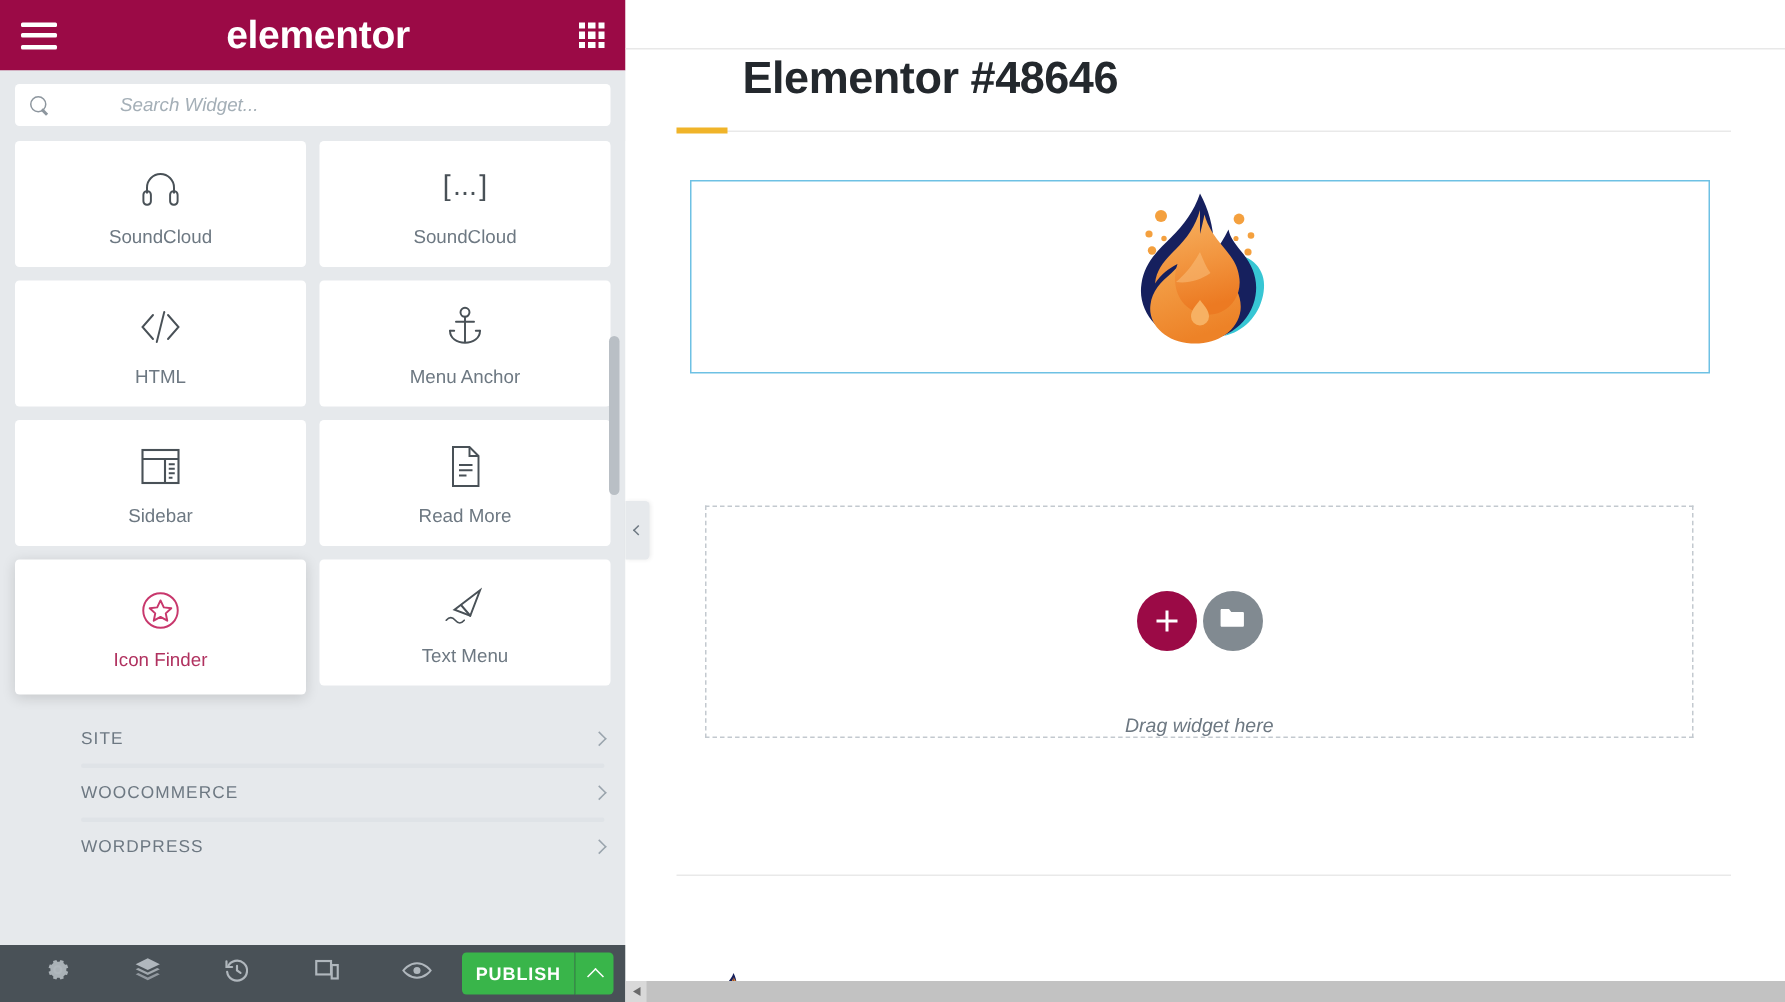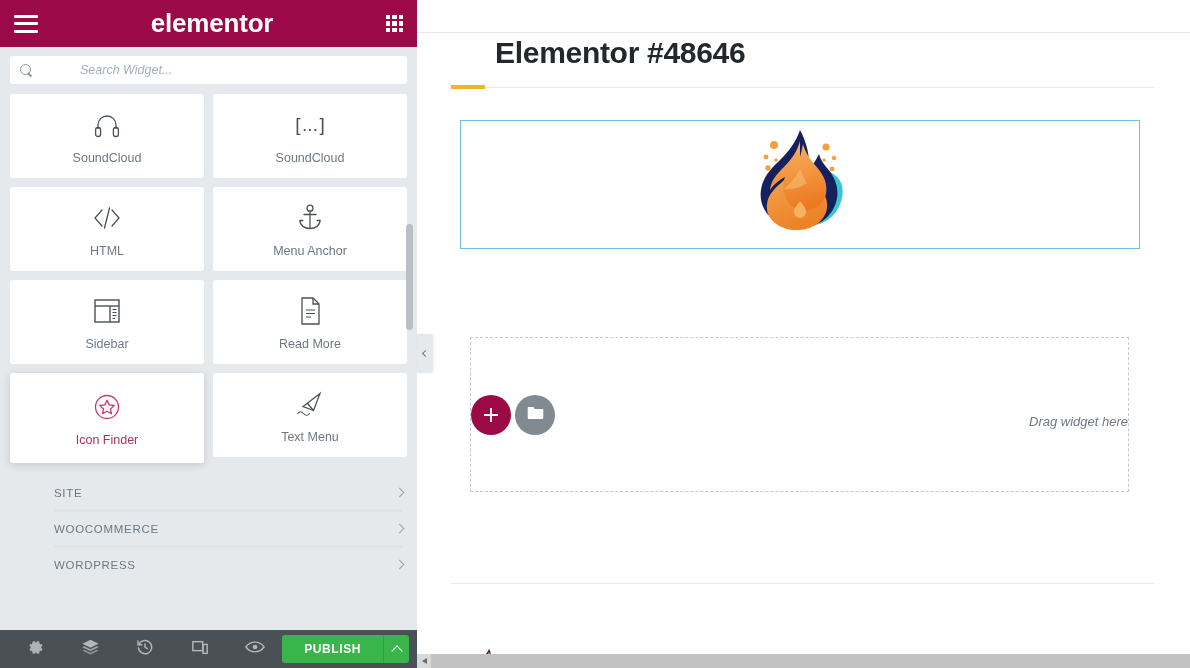--- a/index.html
+++ b/index.html
@@ -104,21 +104,21 @@
     display: flex; align-items: center; padding: 0 8px;
     gap: 0;
   }
   .footer-btn {
     width: 60px; height: 38px; display: flex; align-items: center; justify-content: center;
     color: #b0b7bd; cursor: pointer;
   }
   #publish-group { margin-left: auto; display: flex; height: 28px; align-items: stretch; }
   #publish-btn {
     background: #39b54a; color: #fff; font-size: 12px; font-weight: bold;
-    letter-spacing: 0.6px; padding: 0 22px;
+    letter-spacing: 0.6px; padding: 0 9px;
     display: flex; align-items: center; justify-content: center;
     border-radius: 3px 0 0 3px; cursor: pointer;
   }
   #publish-caret {
     background: #39b54a; width: 26px; border-left: 1px solid #2fa040;
     display: flex; align-items: center; justify-content: center;
     border-radius: 0 3px 3px 0; cursor: pointer;
   }
   .caret-up { width: 8px; height: 8px; border-left: 1.8px solid #fff; border-top: 1.8px solid #fff; transform: rotate(45deg); margin-top: 3px; }
 
@@ -153,21 +153,21 @@
     position: absolute; left: 43px; top: 120px;
     width: 680px; height: 129px;
     border: 1px solid #6ec1e4;
     display: flex; align-items: center; justify-content: center;
   }
 
   #drop-zone {
     position: absolute; left: 53px; top: 337px;
     width: 659px; height: 155px;
     border: 1px dashed #c3c9cf;
-    display: flex; flex-direction: row; align-items: center; justify-content: space-between; gap: 28px;
+    display: flex; flex-direction: column; align-items: center; justify-content: flex-end; gap: 28px;
   }
   .dz-buttons { display: flex; gap: 4px; }
   .round-btn {
     width: 40px; height: 40px; border-radius: 50%;
     display: flex; align-items: center; justify-content: center; cursor: pointer;
   }
   #add-section-btn { background: #9b0a46; color: #fff; }
   #add-template-btn { background: #818a91; color: #fff; }
   .plus-glyph { position: relative; width: 14px; height: 14px; }
   .plus-glyph::before, .plus-glyph::after { content: ""; position: absolute; background: #fff; }

